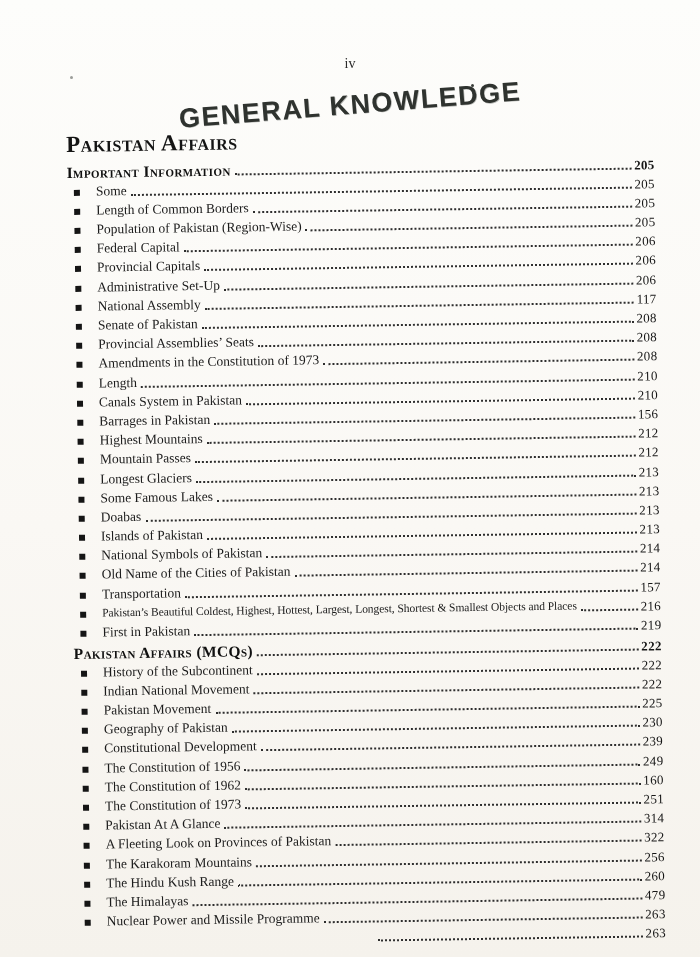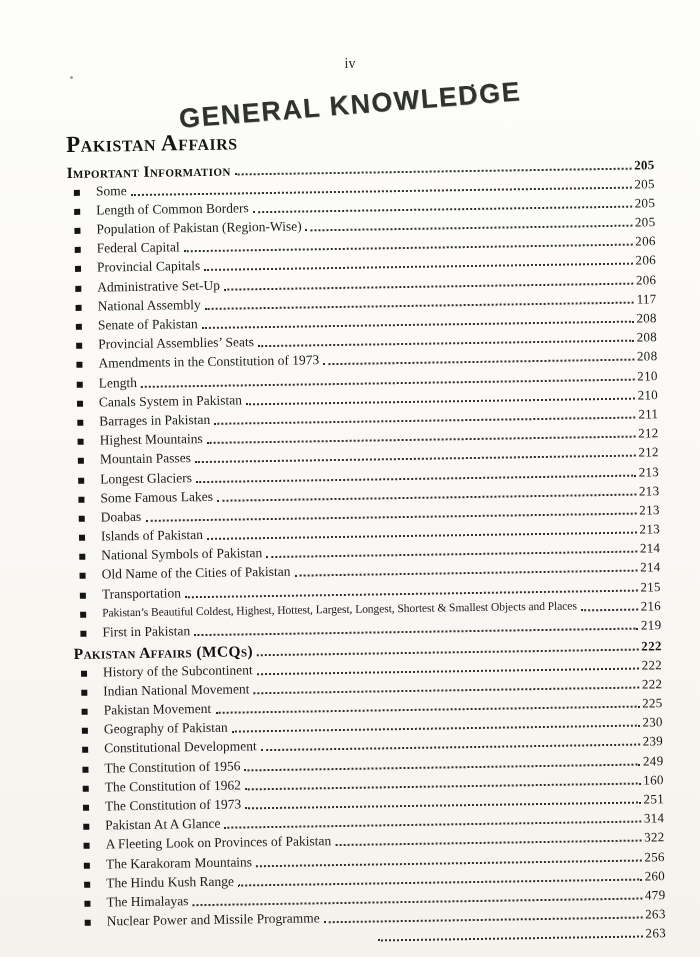--- a/index.html
+++ b/index.html
@@ -151,21 +151,21 @@
         <div class="row">
           <span class="bullet"></span>
           <span class="label">Canals System in Pakistan</span>
           <span class="leader"></span>
           <span class="page-num">210</span>
         </div>
         <div class="row">
           <span class="bullet"></span>
           <span class="label">Barrages in Pakistan</span>
           <span class="leader"></span>
-          <span class="page-num">211</span>
+          <span class="page-num">156</span>
         </div>
         <div class="row">
           <span class="bullet"></span>
           <span class="label">Highest Mountains</span>
           <span class="leader"></span>
           <span class="page-num">212</span>
         </div>
         <div class="row">
           <span class="bullet"></span>
           <span class="label">Mountain Passes</span>
@@ -205,21 +205,21 @@
         <div class="row">
           <span class="bullet"></span>
           <span class="label">Old Name of the Cities of Pakistan</span>
           <span class="leader"></span>
           <span class="page-num">214</span>
         </div>
         <div class="row">
           <span class="bullet"></span>
           <span class="label">Transportation</span>
           <span class="leader"></span>
-          <span class="page-num">215</span>
+          <span class="page-num">157</span>
         </div>
         <div class="row row--small">
           <span class="bullet"></span>
           <span class="label">Pakistan’s Beautiful Coldest, Highest, Hottest, Largest, Longest, Shortest &amp; Smallest Objects and Places</span>
           <span class="leader"></span>
           <span class="page-num">216</span>
         </div>
         <div class="row">
           <span class="bullet"></span>
           <span class="label">First in Pakistan</span>

